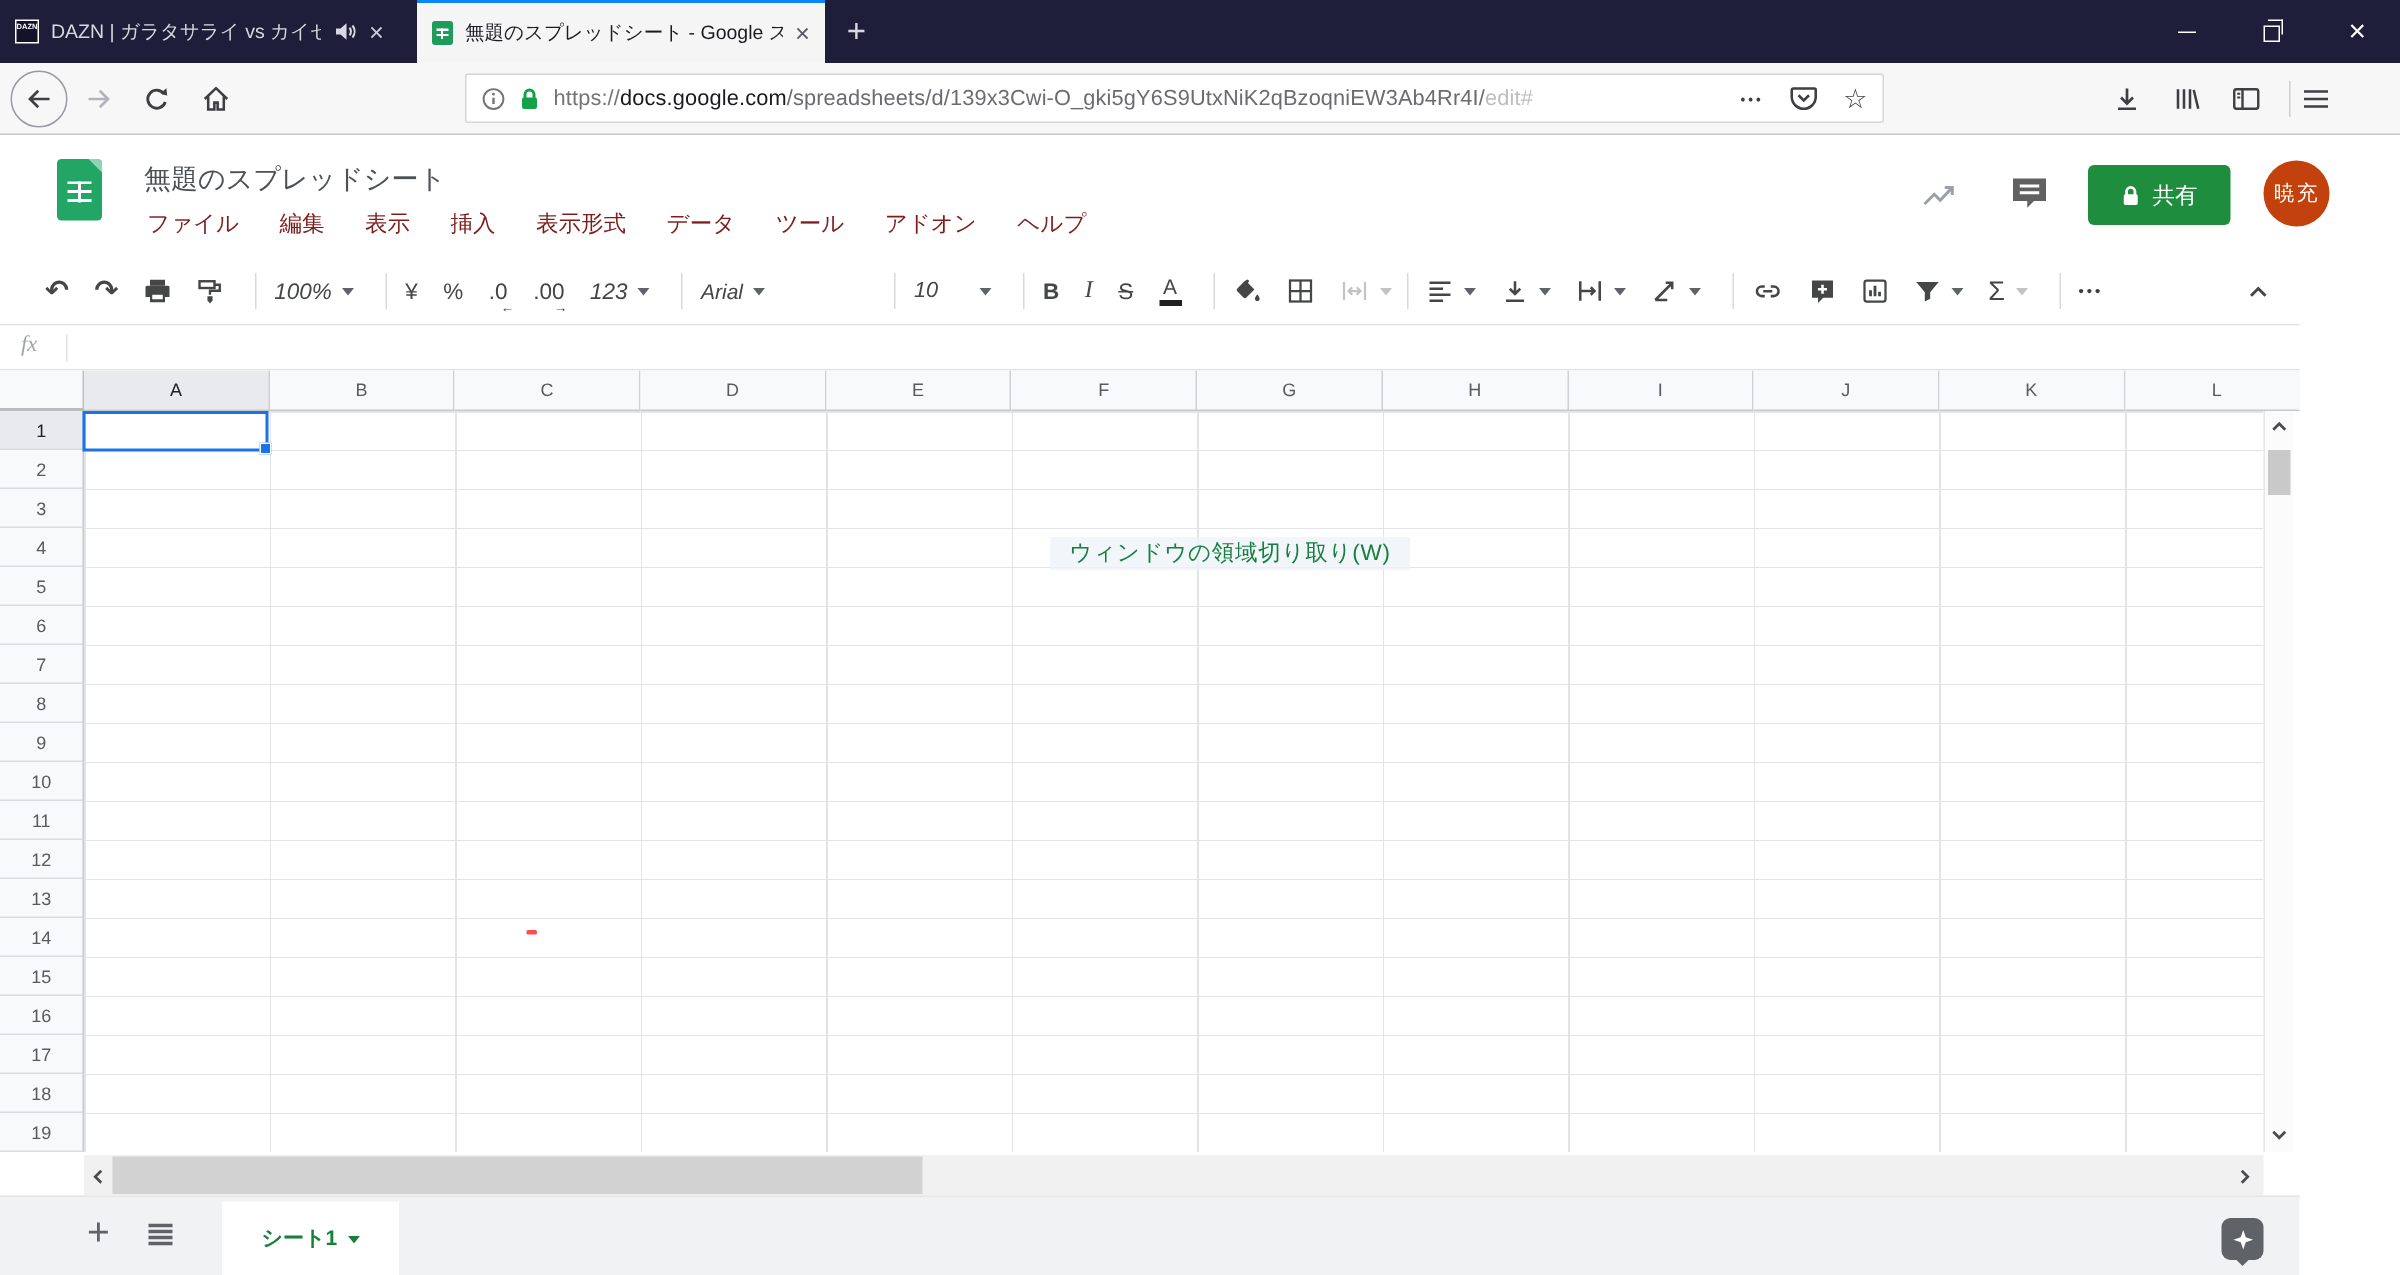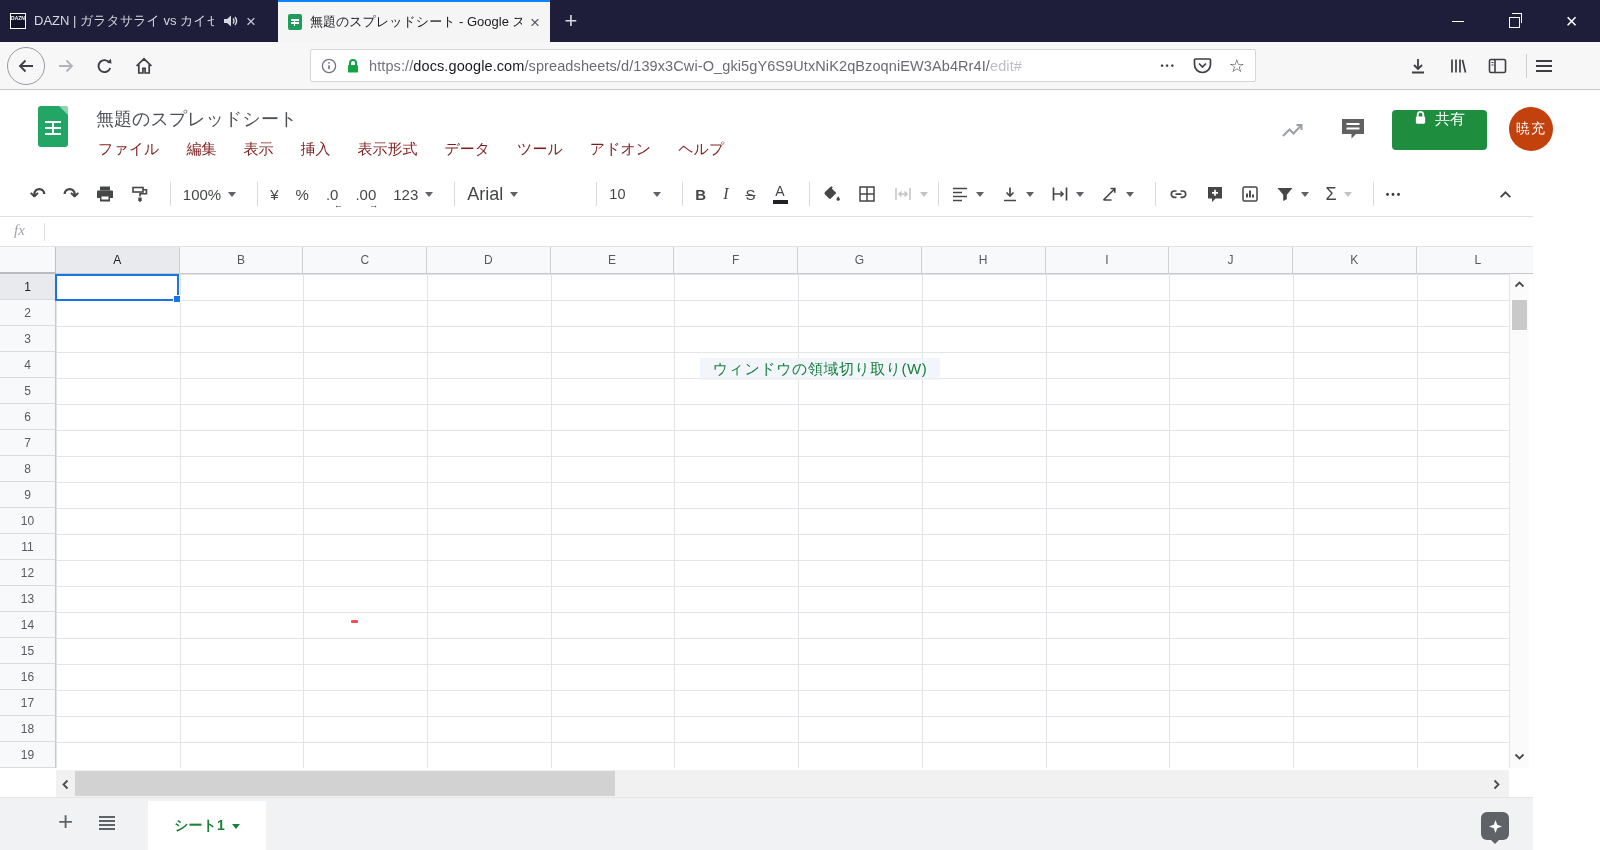--- a/index.html
+++ b/index.html
@@ -49,38 +49,38 @@
   #sheets-header{position:absolute;left:8px;top:90px;width:1533px;height:82px;background:#fff;}
   #sheets-logo{position:absolute;left:30px;top:16px;width:30px;height:41px;background:#23a566;border-radius:3px;}
   #sheets-logo::before{content:"";position:absolute;right:0;top:0;border-style:solid;border-width:0 9px 9px 0;border-color:transparent #8fd4b2 transparent transparent;border-radius:0 3px 0 0;}
   #sheets-logo::after{content:"";position:absolute;left:7px;top:15px;width:16px;height:14px;
      background:linear-gradient(to right,transparent 7px,#fff 7px,#fff 9px,transparent 9px),
                 repeating-linear-gradient(to bottom,#fff 0,#fff 2px,transparent 2px,transparent 6px);}
   #doc-title{position:absolute;left:88px;top:17px;font-size:18px;color:#4d5156;}
   #menu-bar{position:absolute;left:90px;top:50px;display:flex;gap:27px;font-size:15px;color:#7f1d1d;}
   .menu-item{cursor:default;}
   #share-btn{position:absolute;left:1384px;top:20px;width:95px;height:40px;background:#1e8e3e;border-radius:4px;
-             display:flex;align-items:flex-start;justify-content:center;gap:8px;color:#fff;font-size:15px;}
+             display:flex;align-items:center;justify-content:center;gap:8px;color:#fff;font-size:15px;}
   #avatar{position:absolute;left:1501px;top:17px;width:44px;height:44px;border-radius:50%;background:#c2410c;
           display:flex;align-items:center;justify-content:center;color:#fff;font-size:14px;letter-spacing:1px;}
 
   
   #toolbar{position:absolute;left:0;top:172px;width:1533px;height:45px;background:#fff;border-bottom:1px solid #e0e0e0;box-sizing:border-box;
            display:flex;align-items:center;padding-left:30px;color:#444746;}
   .ti{display:flex;align-items:center;justify-content:center;margin-right:17px;position:relative;}
   .tdiv{width:1px;height:24px;background:#d9d9d9;margin:0 12px 0 4px;}
   .ttext{font-size:15px;color:#444746;}
   .glyph-arrow{font-size:19px;font-weight:bold;color:#444746;line-height:1;}
   .caret{width:0;height:0;border-left:4px solid transparent;border-right:4px solid transparent;border-top:5px solid #5f6368;margin-left:7px;}
   .caret.dim{border-top-color:#c3c3c3;}
-  .t-select{display:flex;align-items:center;}
+  .t-select{display:flex;align-items:center;font-style:italic;}
   .dec-wrap{position:relative;}
   .dec-arrow{position:absolute;bottom:-7px;font-size:9px;color:#444746;}
   .dec-arrow.l{left:8px;} .dec-arrow.r{right:-2px;}
-  #font-select{width:108px;justify-content:flex-start;font-size:18px;}
+  #font-select{width:108px;justify-content:flex-start;font-size:14px;}
   #size-select{width:52px;justify-content:space-between;font-size:14.5px;}
   .fmt-b{font-weight:bold;font-size:15px;}
   .fmt-i{font-style:italic;font-family:"Liberation Serif","DejaVu Serif",serif;font-size:16px;}
   .fmt-s{text-decoration:line-through;font-size:15px;}
   .color-a{display:flex;flex-direction:column;align-items:center;line-height:1;}
   .color-a .bar{width:15px;height:3.5px;background:#202124;margin-top:2px;}
   #collapse-toolbar{position:absolute;left:1498px;top:15px;}
 
   
   #formula-bar{position:absolute;left:0;top:217px;width:1533px;height:30px;background:#fff;border-bottom:1px solid #e2e2e2;box-sizing:border-box;}

